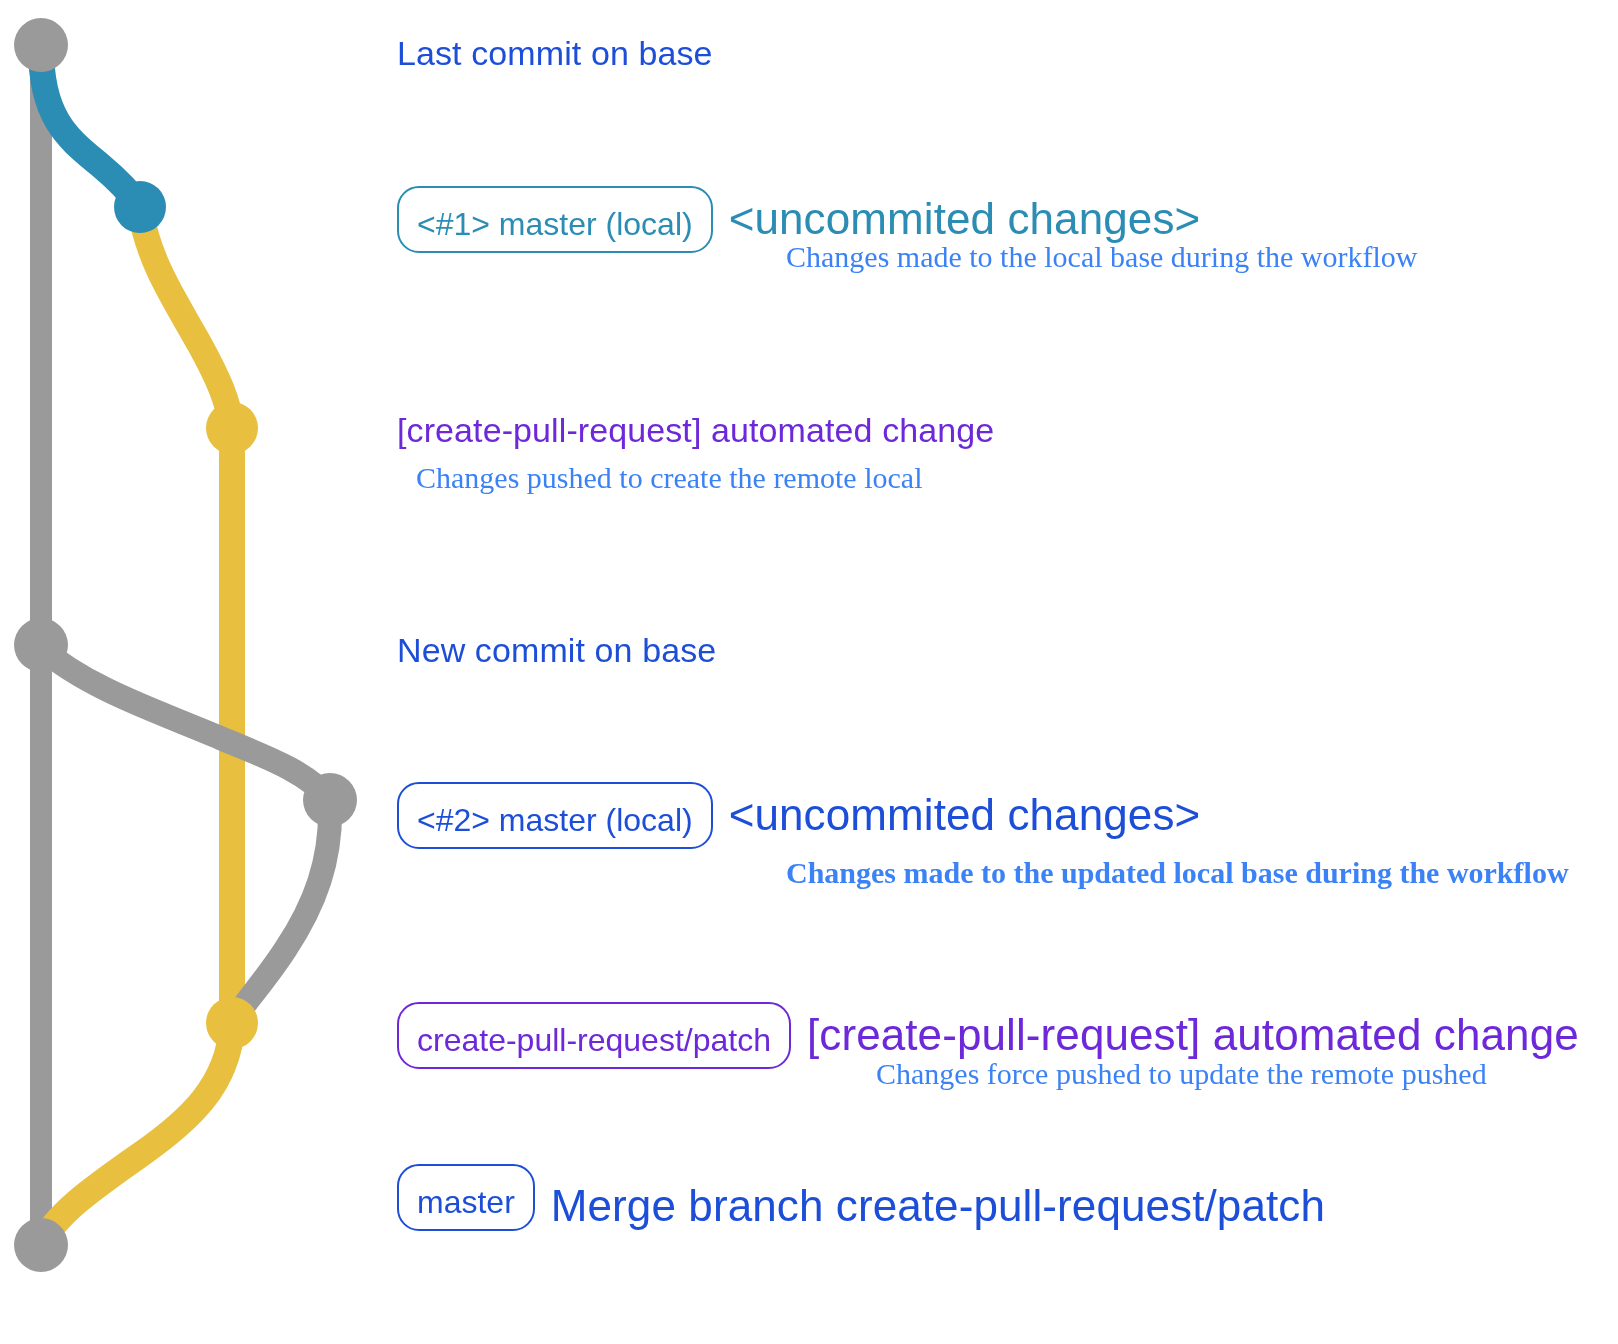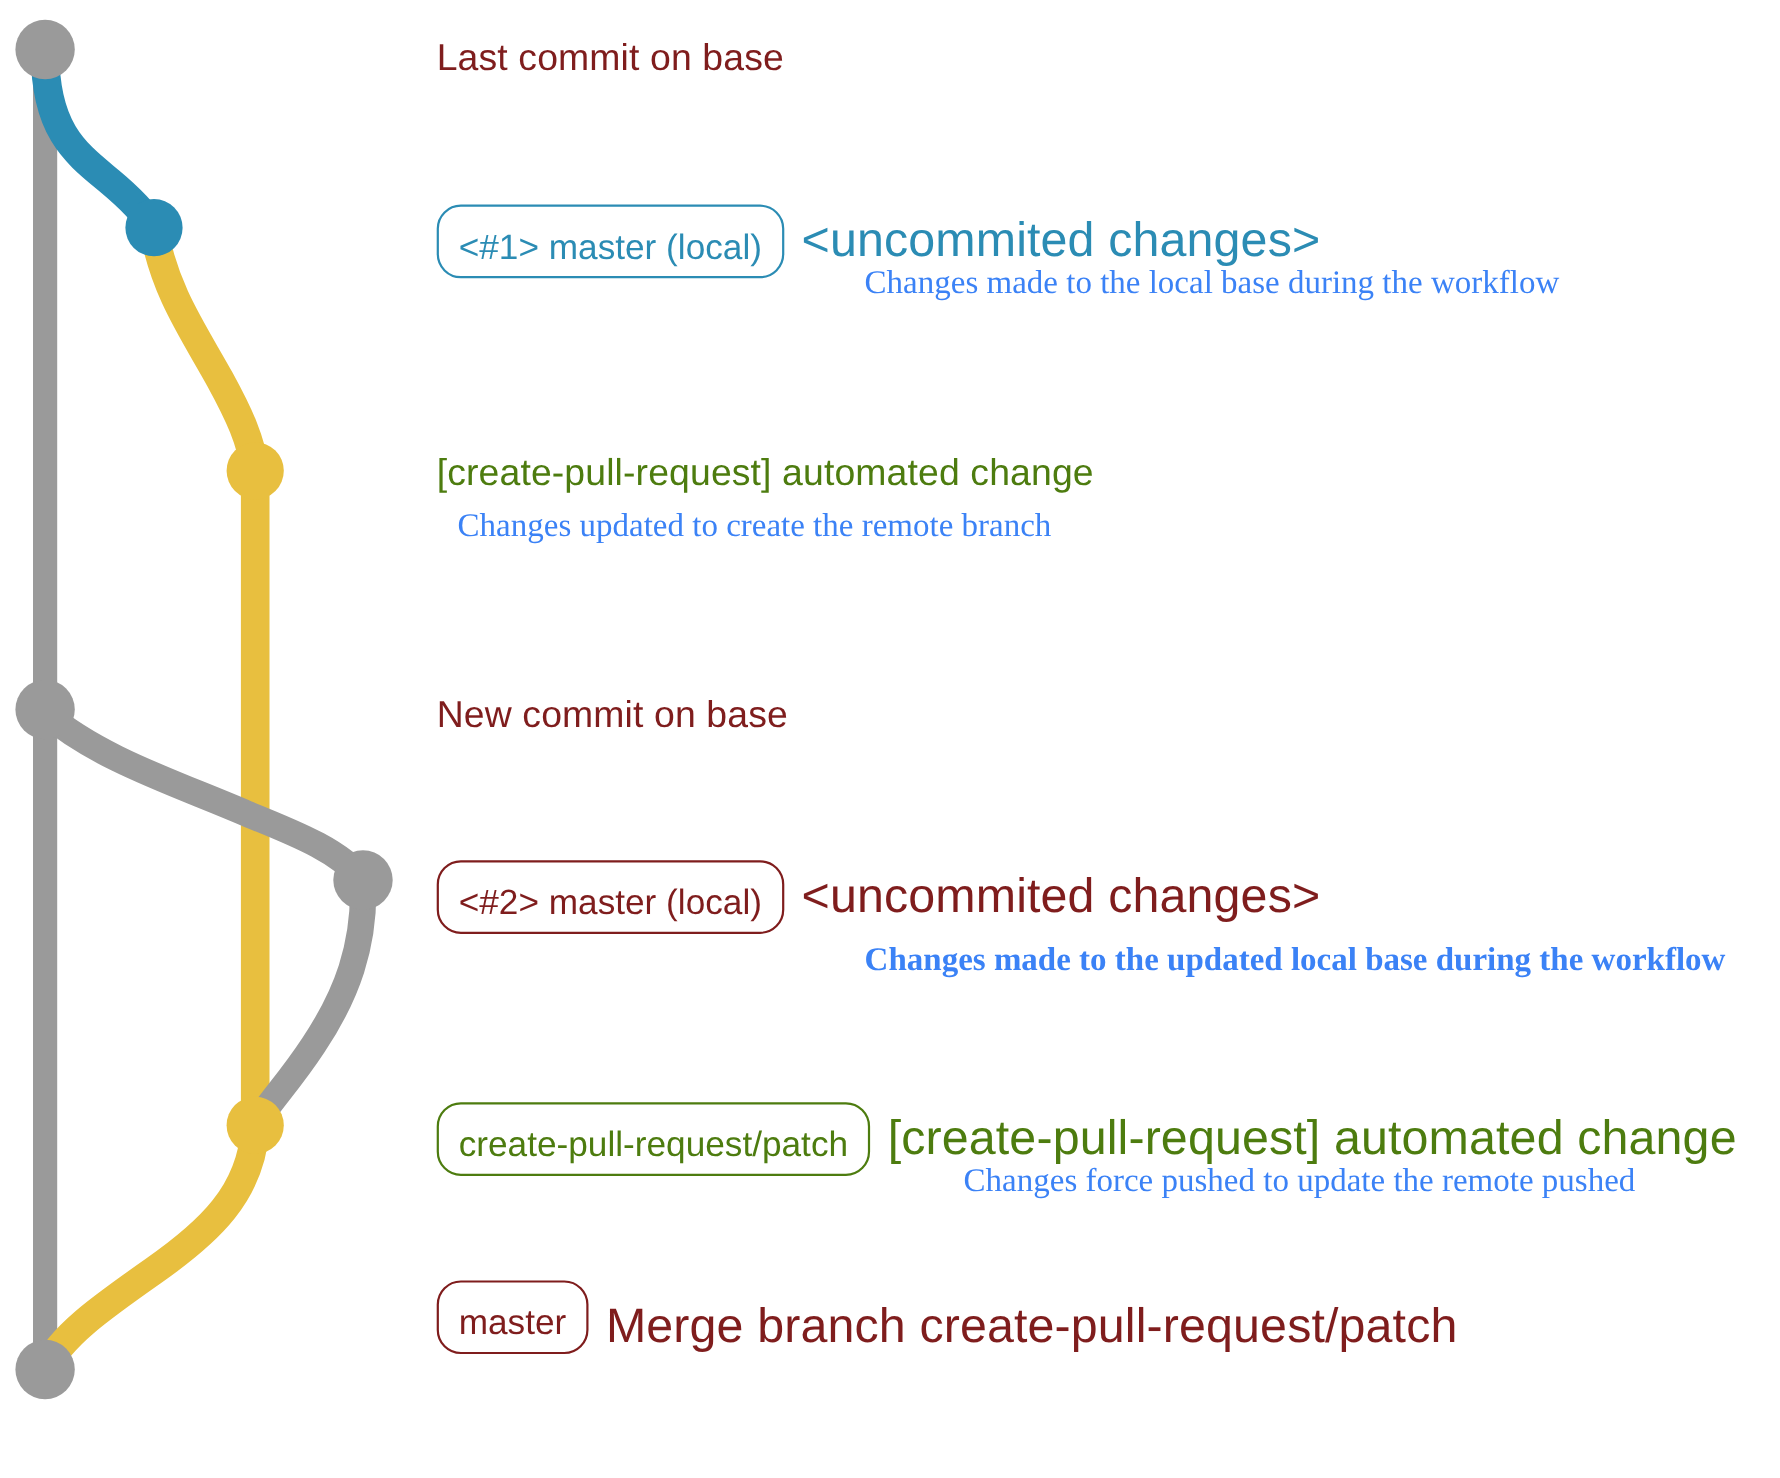--- a/index.html
+++ b/index.html
@@ -53,22 +53,22 @@
     letter-spacing: 0.1px;
   }
   .desc {
     position: absolute;
     font-family: "Liberation Serif", serif;
     font-size: 30px;
     color: #3b82f6;
     white-space: nowrap;
   }
   .c-blue   { color: #2b8cb4; }
-  .c-gold   { color: #4d7c0f; }
-  .c-gray   { color: #7f1d1d; }
+  .c-gold   { color: #6d28d9; }
+  .c-gray   { color: #1d4ed8; }
 </style>
 </head>
 <body>
 
 <div id="canvas">
 
   <svg id="graph-svg" viewBox="0 0 1618 1344" xmlns="http://www.w3.org/2000/svg">
 
     <path d="M 41 45 L 41 645 L 41 1245" stroke="#9a9a9a" stroke-width="22" fill="none" stroke-linecap="round"></path>
 
@@ -99,21 +99,21 @@
 
   <div class="row" style="left:397px; top:186px;">
     <span class="badge c-blue">&lt;#1&gt; master (local)</span>
     <span class="commit-msg c-blue">&lt;uncommited changes&gt;</span>
   </div>
   <div class="desc" style="left:786px; top:240px;">Changes made to the local base during the workflow</div>
 
   <div class="row" style="left:397px; top:411px;">
     <span class="plain-title c-gold">[create-pull-request] automated change</span>
   </div>
-  <div class="desc" style="left:416px; top:461px;">Changes updated to create the remote branch</div>
+  <div class="desc" style="left:416px; top:461px;">Changes pushed to create the remote local</div>
 
   <div class="row" style="left:397px; top:631px;">
     <span class="plain-title c-gray">New commit on base</span>
   </div>
 
   <div class="row" style="left:397px; top:782px;text-align:center;">
     <span class="badge c-gray">&lt;#2&gt; master (local)</span>
     <span class="commit-msg c-gray">&lt;uncommited changes&gt;</span>
   </div>
   <div class="desc" style="left:786px; top:856px;font-weight:bold;">Changes made to the updated local base during the workflow</div>

